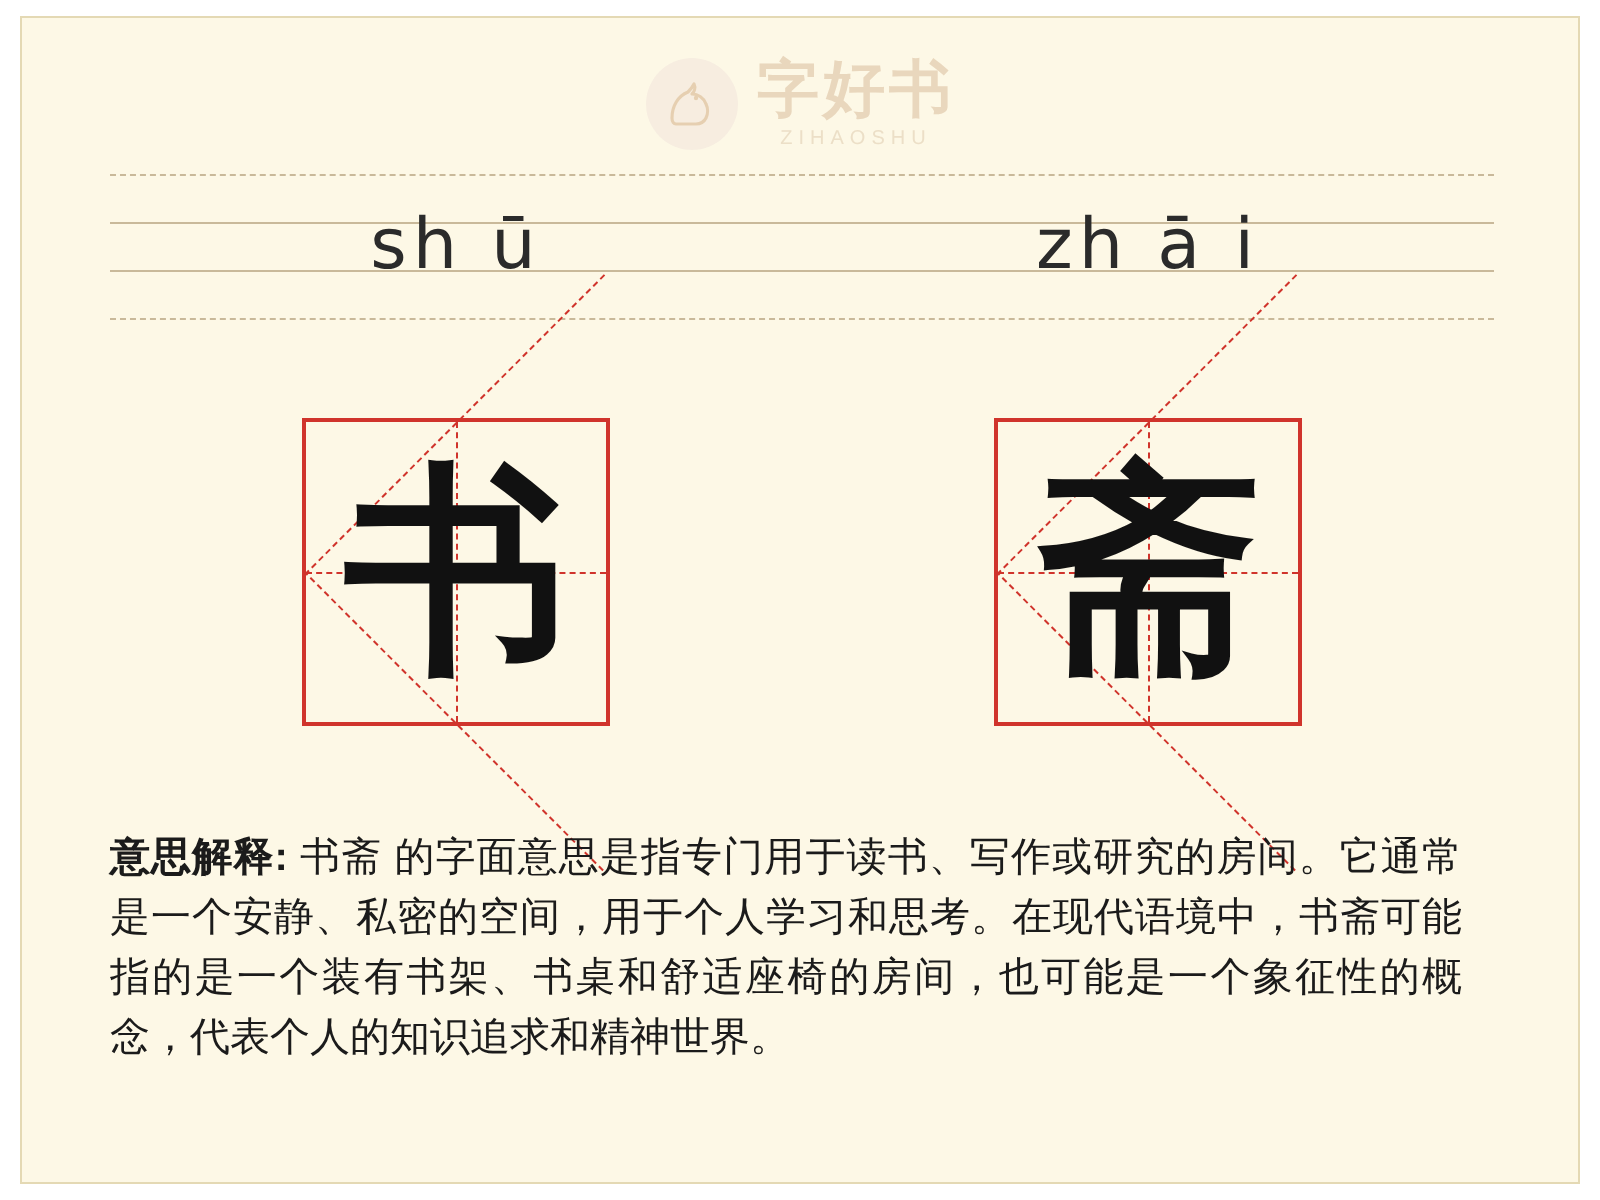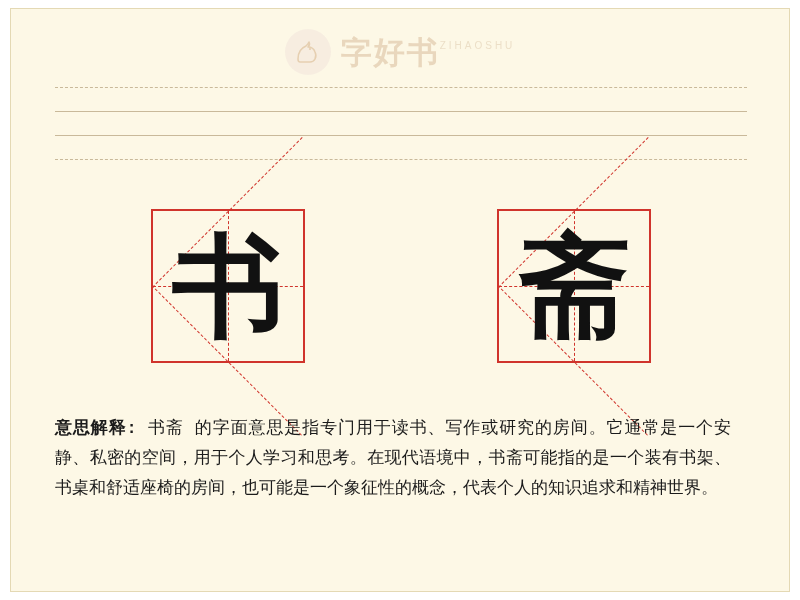--- a/index.html
+++ b/index.html
@@ -41,21 +41,22 @@
     border-radius: 50%;
     background: #f6ece0;
     display: flex;
     align-items: center;
     justify-content: center;
     opacity: .85;
   }
   .logo-mark svg { display: block; }
   .logo-text {
     display: flex;
-    align-items: flex-start;
+    flex-direction: column;
+    align-items: center;
     line-height: 1;
   }
   .logo-cn {
     font-size: 31px;
     letter-spacing: 2px;
     color: #e9d7bd;
     font-family: "DejaVu Sans", sans-serif;
     font-weight: bold;
   }
   .logo-en {
@@ -172,24 +173,24 @@
     color: #111;
     font-family: "DejaVu Sans", sans-serif;
     font-weight: bold;
   }
   
   .explain {
     position: absolute;
     left: 44px;
     top: 405px;
     width: 676px;
-    font-size: 17px;
+    font-size: 20px;
     line-height: 30px;
     color: #1b1b1b;
-    font-family: Liberation Mono, monospace;
+    font-family: Liberation Sans, sans-serif;
     text-align: justify;
   }
   .explain .label {
     font-weight: bold;
   }
 </style>
 </head>
 <body>
 
 <div class="card">
@@ -207,20 +208,24 @@
     </div>
   </div>
 
   <div class="staff">
     <div class="line l1"></div>
     <div class="line solid l2"></div>
     <div class="line solid l3"></div>
     <div class="line l4"></div>
   </div>
 
+  <div class="pinyin-row">
+    <div class="pinyin-cell">sh ū</div>
+    <div class="pinyin-cell">zh ā i</div>
+  </div>
 
   <div class="chars-row">
     <div class="char-cell">
       <div class="tianzige">
         <div class="v"></div>
         <div class="h"></div>
         <div class="d1"></div>
         <div class="d2"></div>
         <div class="glyph">书</div>
       </div>

